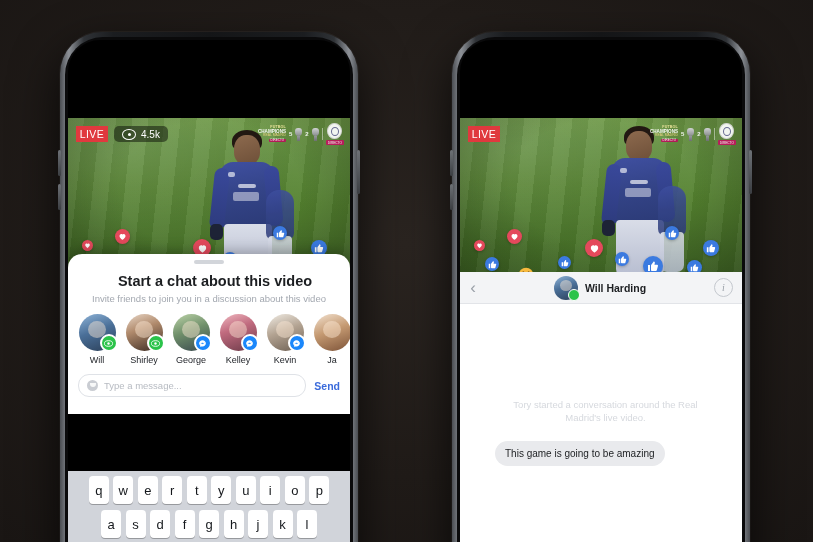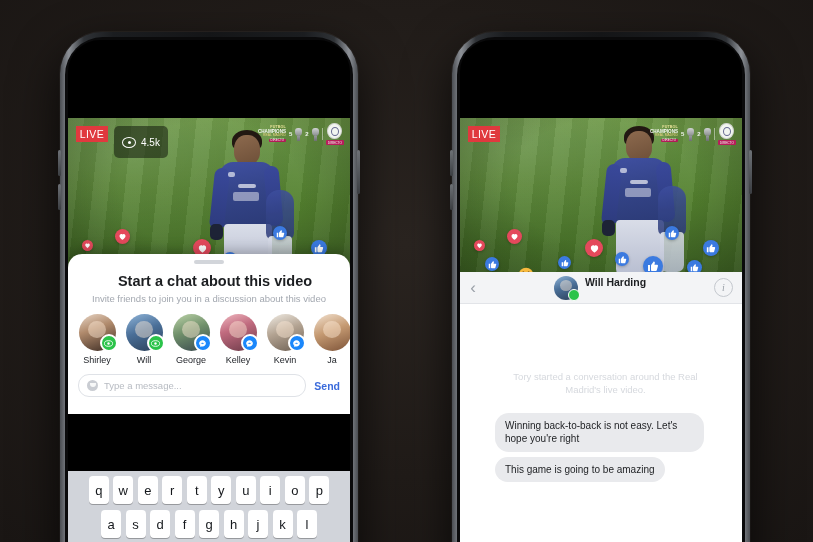--- a/index.html
+++ b/index.html
@@ -136,21 +136,21 @@
   .kb{position:absolute;left:0;right:0;bottom:0;background:#d1d4da;z-index:10;padding-top:5px;}
   .kb-row{display:flex;justify-content:center;gap:4.5px;margin-bottom:6px;}
   .key{width:20px;height:28px;border-radius:4px;background:#fff;
     box-shadow:0 1px 0 rgba(0,0,0,.28);display:flex;align-items:center;
     justify-content:center;font-size:13px;color:#15181c;}
 
   
   .navbar{position:absolute;left:0;right:0;background:#f3f4f6;z-index:8;
     display:flex;align-items:center;border-bottom:1px solid #e2e4e8;}
   .nav-back{width:26px;text-align:center;font-size:17px;color:#9aa0a8;}
-  .nav-center{flex:1;display:flex;justify-content:center;gap:7px;}
+  .nav-center{flex:1;display:flex;align-items:center;justify-content:center;gap:7px;}
   .nav-av{width:24px;height:24px;border-radius:50%;position:relative;}
   .nav-av .ph{position:absolute;inset:0;border-radius:50%;overflow:hidden;}
   .nav-name{font-size:10.5px;font-weight:bold;color:#1c1e21;}
   .nav-info{width:17px;height:17px;border-radius:50%;border:1.2px solid #c4c8ce;
     display:flex;align-items:center;justify-content:center;font-size:10px;
     color:#9aa0a8;font-style:italic;font-family:"Liberation Serif",serif;margin-right:9px;}
   .thread{position:absolute;left:0;right:0;background:#fff;z-index:7;}
   .sys-note{text-align:center;font-size:9.5px;color:#d6d9de;line-height:1.35;
     padding:0 30px;}
   .bubbles{padding:0 10px;}
@@ -203,21 +203,21 @@
         <div class="p-badge" style="left:27px;top:66px;width:26px;height:9px;opacity:.55;border-radius:2px;"></div>
       </div>
 
       <div class="player" style="left:196px;top:72px;width:34px;height:96px;opacity:.85;">
         <div class="p-body" style="left:2px;top:0;width:28px;height:50px;"></div>
         <div class="p-short" style="left:4px;top:46px;width:24px;height:40px;"></div>
       </div>
 
       <div class="live-badge" style="left:8px;top:8px;width:32px;height:16px;font-size:10.5px;">LIVE</div>
 
-      <div class="view-pill" style="left:46px;top:8px;height:32px;">
+      <div class="view-pill" style="left:46px;top:8px;height:16px;">
         <span class="eye"></span>
         <span>4.5k</span>
       </div>
 
       <div class="bcast" style="right:6px;top:5px;">
         <div class="bc-txt">
           <span class="bc-t1">FUTBOL</span>
           <span class="bc-t2">CHAMPIONS</span>
           <span class="bc-t3">REAL MADRID</span>
           <span class="bc-chip">DIRECTO</span>
@@ -314,43 +314,43 @@
             </svg>
           </div>
         </div>
     </div>
 
     <div class="sheet" style="top:214px;height:160px;">
       <div class="grabber"></div>
       <div class="sheet-title">Start a chat about this video</div>
       <div class="sheet-sub">Invite friends to join you in a discussion about this video</div>
       <div class="friends" id="friendsLeft">
+          <div class="friend">
+            <div class="f-av">
+              <span class="ph a"></span>
+              <span class="f-badge live">
+                <svg width="9" height="7" viewBox="0 0 24 18">
+                  <ellipse cx="12" cy="9" rx="11" ry="7.5" fill="none" stroke="#fff" stroke-width="2.4"></ellipse>
+                  <circle cx="12" cy="9" r="3.2" fill="#fff"></circle>
+                </svg>
+              </span>
+            </div>
+            <div class="f-name">Will</div>
+          </div>
           <div class="friend">
             <div class="f-av">
               <span class="ph b"></span>
               <span class="f-badge live">
                 <svg width="9" height="7" viewBox="0 0 24 18">
                   <ellipse cx="12" cy="9" rx="11" ry="7.5" fill="none" stroke="#fff" stroke-width="2.4"></ellipse>
                   <circle cx="12" cy="9" r="3.2" fill="#fff"></circle>
                 </svg>
               </span>
             </div>
             <div class="f-name">Shirley</div>
-          </div>
-          <div class="friend">
-            <div class="f-av">
-              <span class="ph a"></span>
-              <span class="f-badge live">
-                <svg width="9" height="7" viewBox="0 0 24 18">
-                  <ellipse cx="12" cy="9" rx="11" ry="7.5" fill="none" stroke="#fff" stroke-width="2.4"></ellipse>
-                  <circle cx="12" cy="9" r="3.2" fill="#fff"></circle>
-                </svg>
-              </span>
-            </div>
-            <div class="f-name">Will</div>
           </div>
           <div class="friend">
             <div class="f-av">
               <span class="ph c"></span>
               <span class="f-badge msgr">
                 <svg width="9" height="9" viewBox="0 0 24 24" fill="#fff">
                   <path d="M12 3C6.8 3 3 6.9 3 11.6c0 2.6 1.2 4.9 3.1 6.5v3.2l2.9-1.6c.9.3 1.9.4 3 .4 5.2 0 9-3.9 9-8.5S17.2 3 12 3zm.9 11.3l-2.3-2.4-4.4 2.4 4.9-5.2 2.3 2.4 4.3-2.4-4.8 5.2z"></path>
                 </svg>
               </span>
             </div>
@@ -540,26 +540,22 @@
         <span class="nav-av">
           <span class="ph a"></span>
           <span class="dot green" style="width:10px;height:10px;"></span>
         </span>
         <span class="nav-name">Will Harding</span>
       </div>
       <span class="nav-info">i</span>
     </div>
 
     <div class="thread" style="top:263px;bottom:0;">
-      <div class="sys-note" style="margin-top:68px;padding-left:39px;">Tory started a conversation around the Real Madrid's live video.</div>
+      <div class="sys-note" style="margin-top:96px;padding-left:39px;">Tory started a conversation around the Real Madrid's live video.</div>
       <div class="bubbles" style="margin-top:16px;" id="bubblesRight">
           <div class="brow in">
             <span class="b-spacer"></span>
-            <span class="bub in">Winning back-to-back is not easy. Let's hope you're right</span>
-          </div>
-          <div class="brow in">
-            <span class="b-spacer"></span>
             <span class="bub in">This game is going to be amazing</span>
           </div>
         </div>
     </div>
   </div>
 </div>
 
 </body></html>

